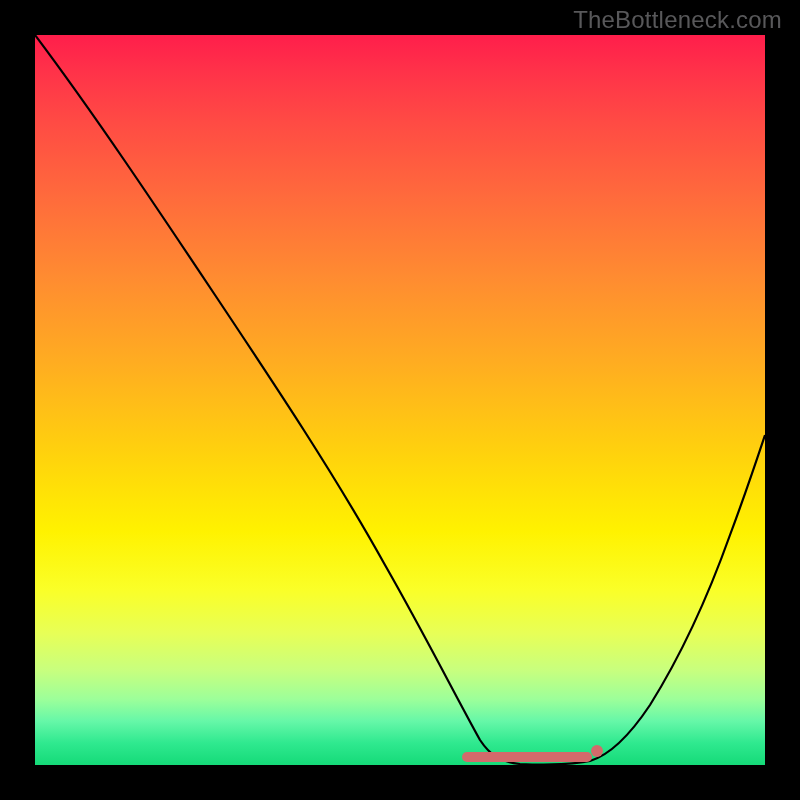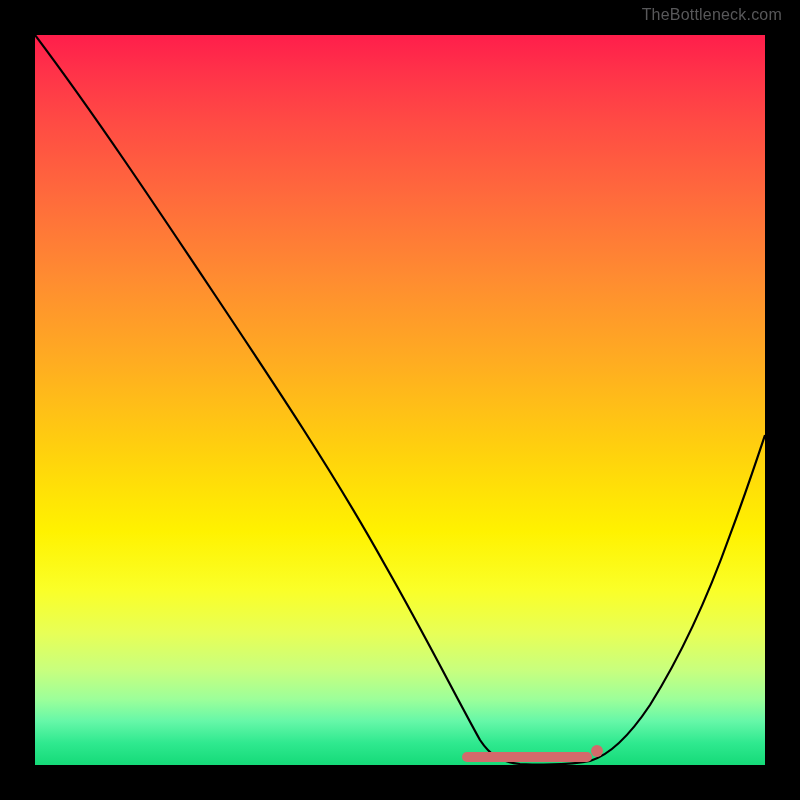--- a/index.html
+++ b/index.html
@@ -8,21 +8,21 @@
     position: relative;
     width: 800px;
     height: 800px;
     background: #000;
   }
   .watermark {
     position: absolute;
     top: 6px;
     right: 18px;
     font-family: Arial, Helvetica, sans-serif;
-    font-size: 16px;
+    font-size: 24px;
     color: #58585a;
     letter-spacing: 0.2px;
   }
   .plot {
     position: absolute;
     left: 35px;
     top: 35px;
     width: 730px;
     height: 730px;
   }

